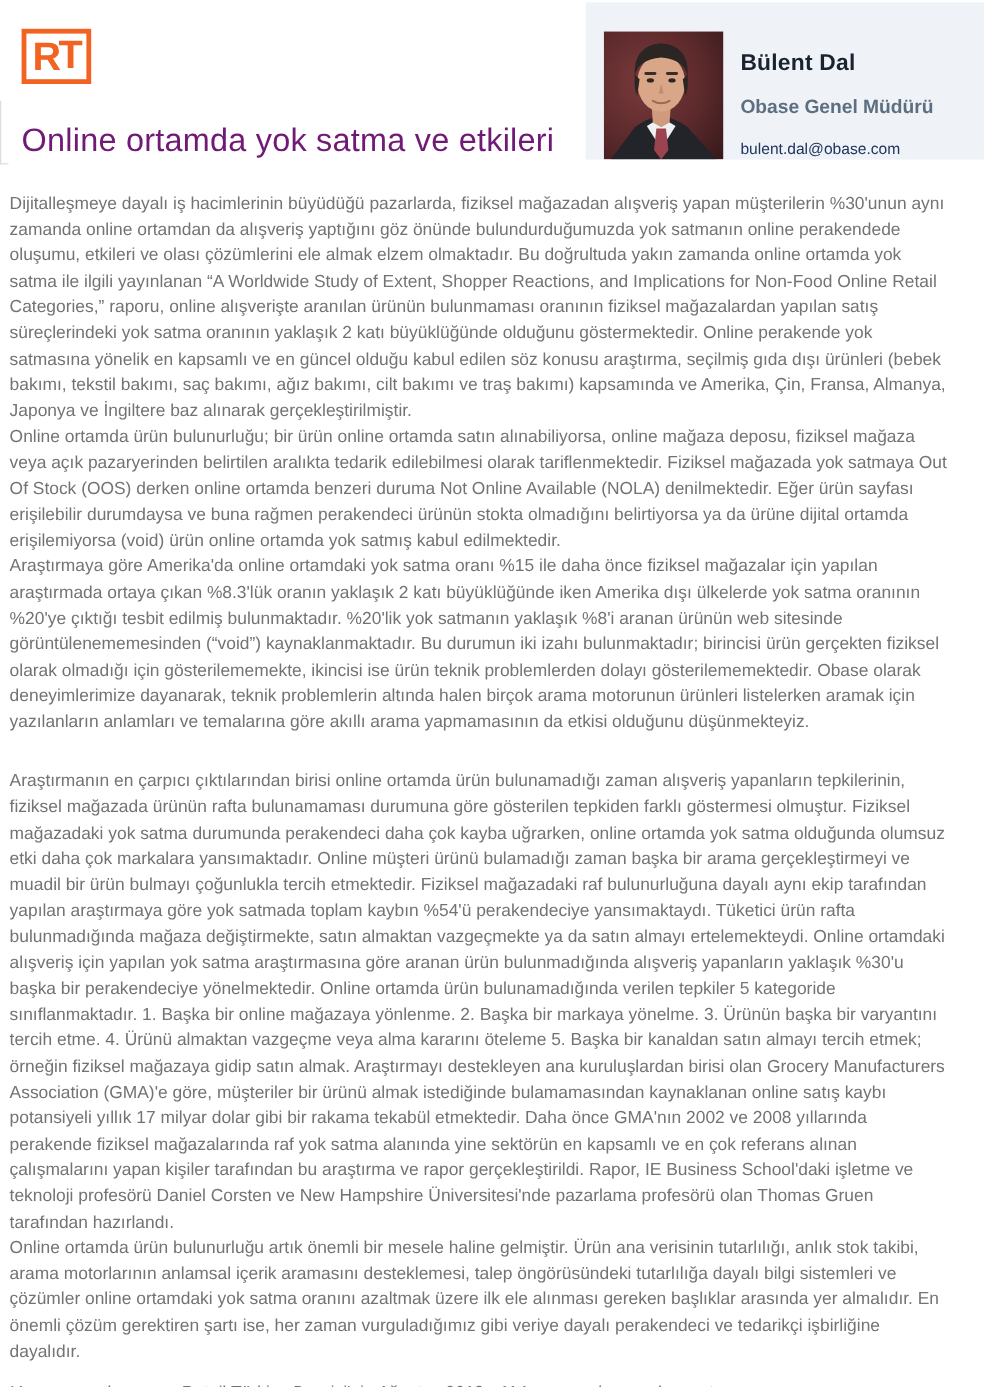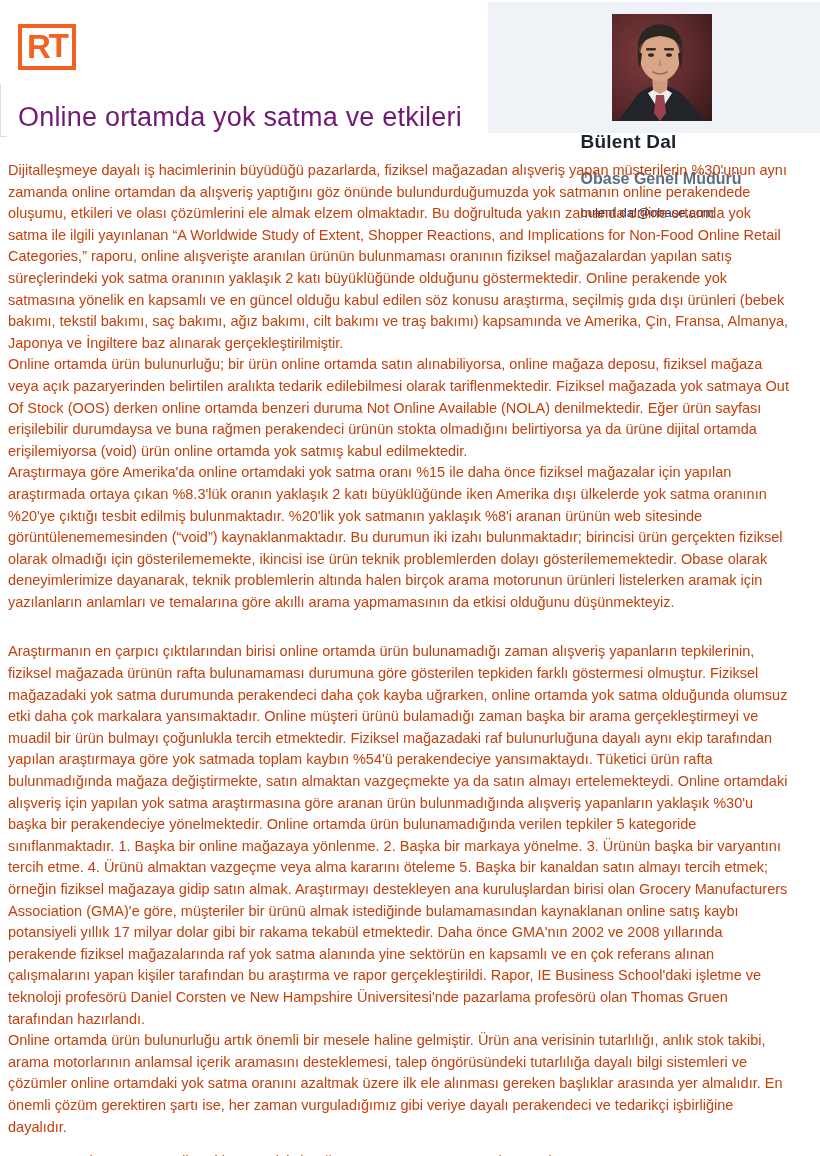--- a/index.html
+++ b/index.html
@@ -20,21 +20,21 @@
     line-height:1; padding-bottom:2px;
   }
   .logo-box .logo-t { position:relative; top:-1px; }
   .logo-brand {
     color:#f26322; font-weight:700; font-size:31px; letter-spacing:-1px;
   }
 
   
   .author-card {
     position:absolute; right:0; top:2px; width:332px; height:131px;
-    background:#eff3f7; display:flex; align-items:center;flex-direction:column;
+    background:#eff3f7; display:flex; align-items:flex-end;
   }
   .author-photo { width:100px; height:107px; margin:12px 0 0 15px; flex:0 0 auto; overflow:hidden; }
   .author-photo svg { display:block; }
   .author-meta { padding:10px 0 0 14px; }
   .author-name { font-size:19px; font-weight:700; color:#1b2330; letter-spacing:0.2px; }
   .author-role { font-size:16px; color:#5c6e80; margin-top:17px;font-weight:bold; }
   .author-email { font-size:13px; color:#20355e; margin-top:17px; display:inline-block; text-decoration:none; cursor:pointer; }
 
   
   .title {
@@ -43,21 +43,21 @@
     white-space:nowrap;
   }
   .frame-edge {
     position:absolute; left:0; top:84px; width:7px; height:53px;
     border-left:1px solid #dcdcdc; border-bottom:1px solid #dcdcdc;
   }
 
   
   .article { position:absolute; left:8px; top:160px; width:786px; }
   .article p {
-    font-size:14.5px; line-height:21.6px; color:#c2410c;
+    font-size:14.5px; line-height:21.6px; color:#737373;
     margin:0; text-align:left;
   }
   .article p.gap-top { margin-top:28px; }
   .footnote {
     font-style:italic; margin-top:13px !important; color:#8a8a8a;
   }
 </style>
 </head>
 <body>
 

